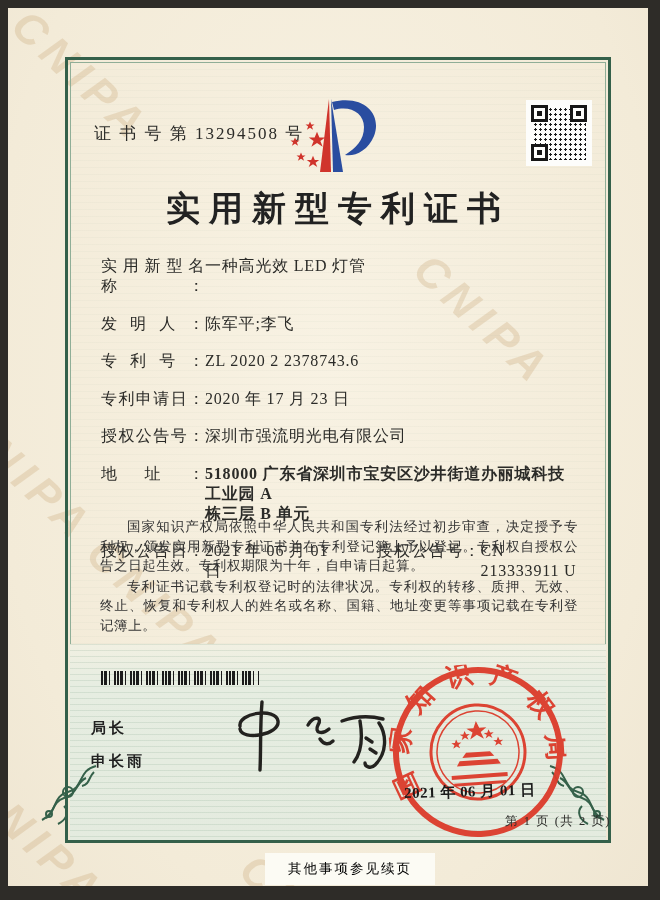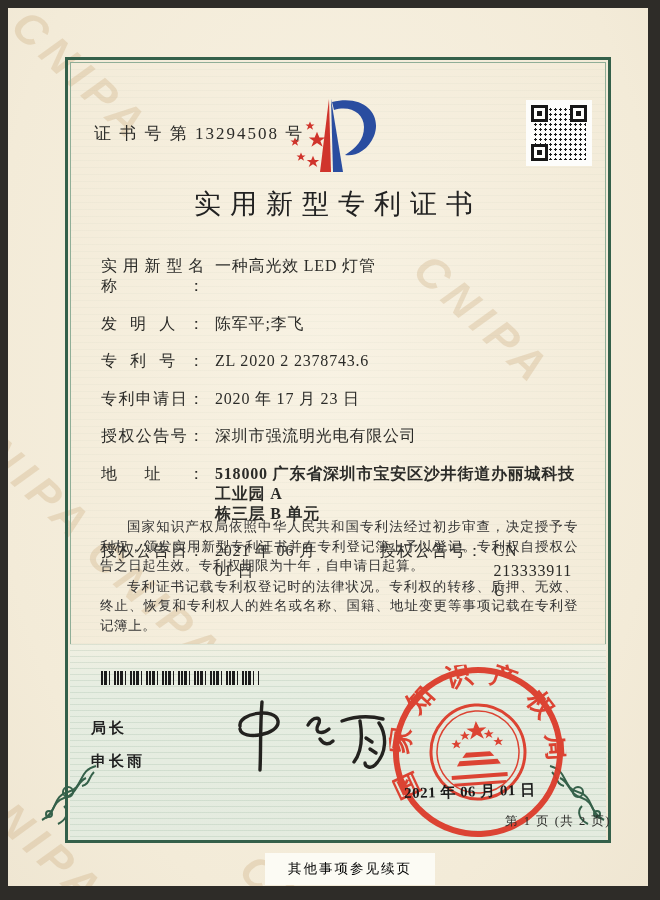--- a/index.html
+++ b/index.html
@@ -55,28 +55,28 @@
     font-size:17px;letter-spacing:2px;z-index:3;margin-top:28px;
   }
   .logo{position:absolute;left:276px;top:88px;z-index:3;}
   .qr{position:absolute;left:518px;top:92px;width:66px;height:66px;background:#fdfdfb;z-index:3;}
   .qr-mod{position:absolute;inset:6px;background-image:radial-gradient(#1a1a1a 36%,transparent 40%);background-size:5px 5px;background-position:1px 1px;}
   .qr-finder{position:absolute;width:17px;height:17px;border:3px solid #161616;box-sizing:border-box;background:#fdfdfb;}
   .qr-finder::after{content:"";position:absolute;left:3px;top:3px;width:5px;height:5px;background:#161616;}
   .qr-f-tl{left:5px;top:5px;} .qr-f-tr{right:5px;top:5px;} .qr-f-bl{left:5px;bottom:5px;}
   .title{
     position:absolute;left:57px;top:178px;width:546px;
-    text-align:center;font-size:27px;font-weight:normal;
+    text-align:center;font-size:34px;font-weight:bold;
     letter-spacing:9px;color:#222;z-index:3;
   }
   
   .fields{position:absolute;left:93px;top:248px;width:480px;z-index:3;font-size:16px;letter-spacing:0.8px;}
   .f-row{display:flex;align-items:flex-start;margin-bottom:17.5px;line-height:20px;}
   .f-label{display:inline-block;width:104px;text-align:justify;text-align-last:justify;flex:0 0 104px;}
-  .f-value{margin-left:10px;}
+  .f-value{}
   .addr-value{white-space:pre-line;font-weight:bold;}
   .grant-pair2{margin-left:42px;display:flex;}
   
   .body-text{
     position:absolute;left:92px;top:509px;width:478px;z-index:3;
     font-size:13.5px;line-height:19.5px;letter-spacing:0.6px;text-align:justify;color:#333;
   }
   .body-text p{margin:0 0 1px 0;text-indent:2em;}
   
   .barcode{

